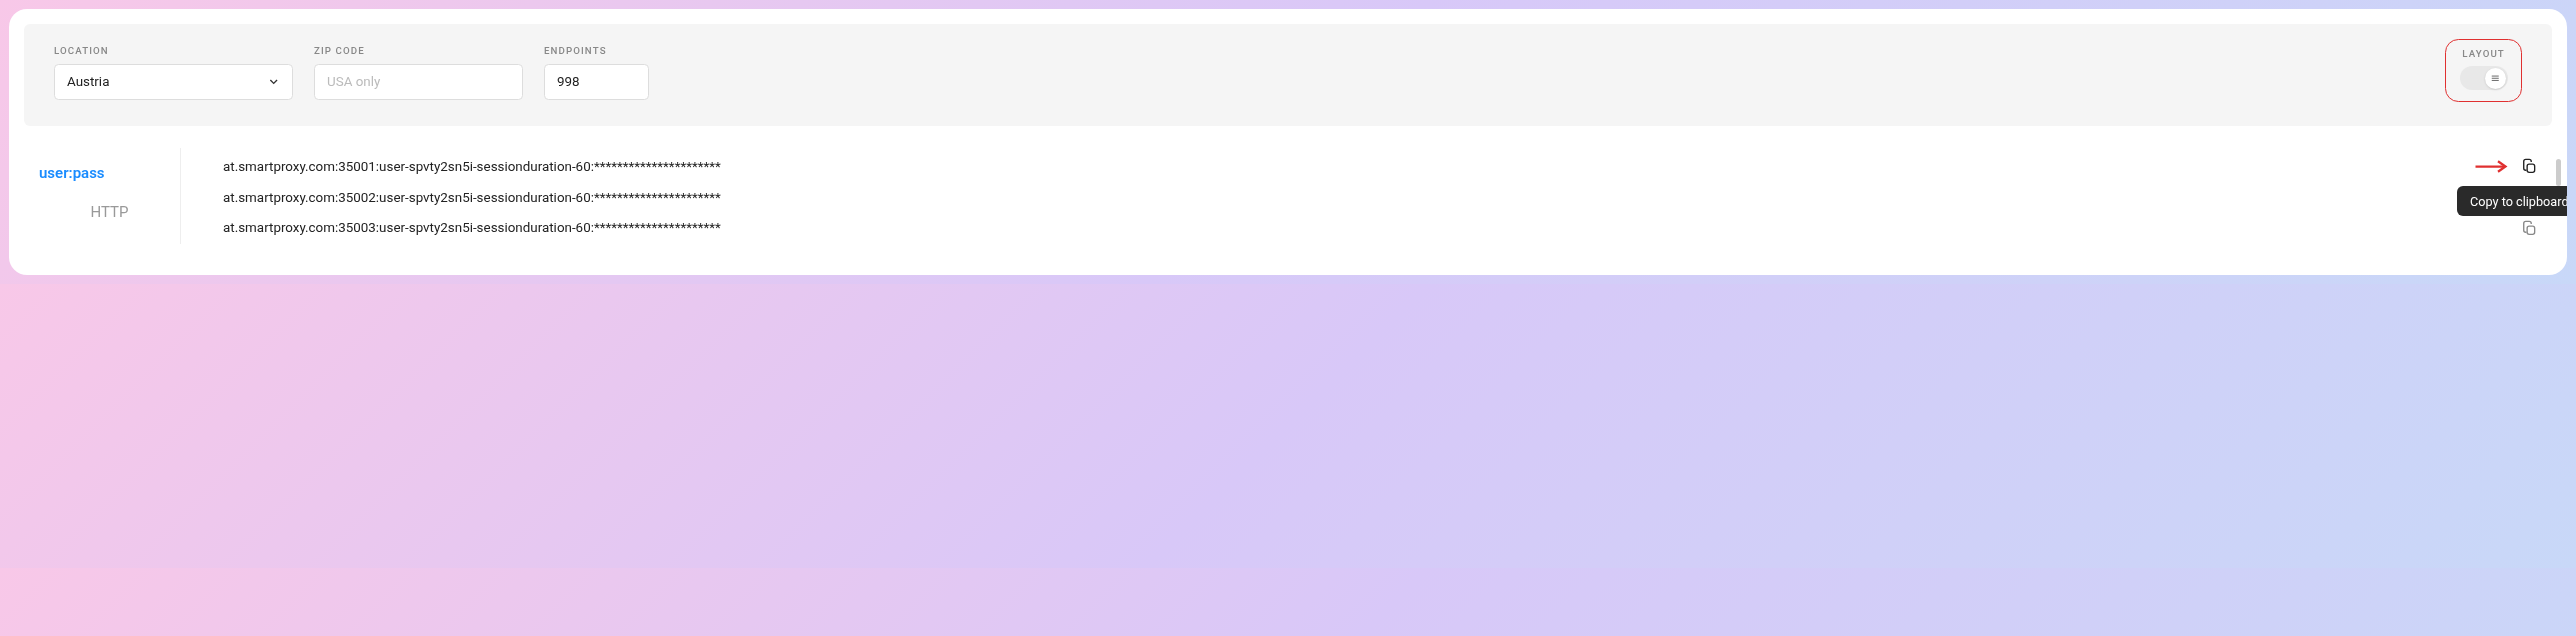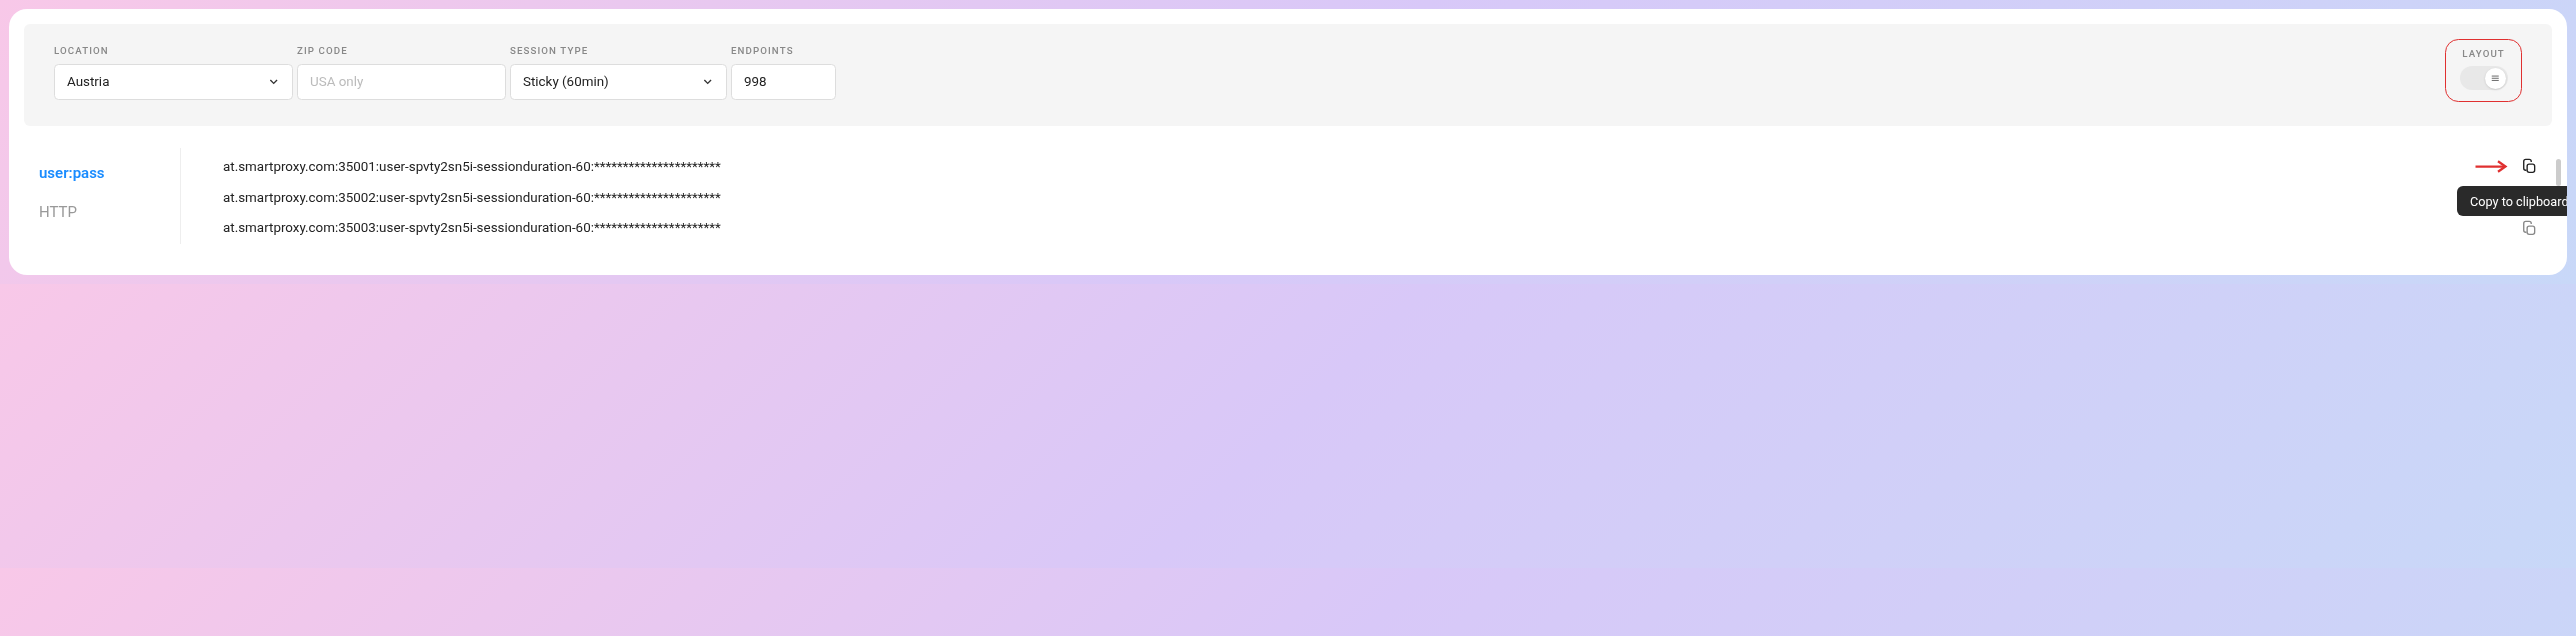--- a/index.html
+++ b/index.html
@@ -13,21 +13,21 @@
       background: #fff;
       border-radius: 18px;
       overflow: hidden;
       min-height: 266px;
     }
     .filter-bar {
       background: #f5f5f5;
       padding: 21px 30px 24px 30px;
       display: flex;
       align-items: flex-start;
-      gap: 4px;
+      gap: 21px;
       margin: 15px 15px 0 15px;
       border-radius: 6px;
     }
     .filter-group {
       display: flex;
       flex-direction: column;
       gap: 7.5px;
     }
     .filter-label {
       font-size: 9.7px;
@@ -97,21 +97,21 @@
       width: 142px;
       border-right: 0.7px solid #eee;
       padding-top: 6px;
     }
     .tab-item {
       font-size: 15px;
       padding: 10.5px 0;
       cursor: pointer;
     }
     .tab-active { color: #1a8cff; font-weight: 600; }
-    .tab-inactive { color: #999; }
+    .tab-inactive { color: #999; text-align: center; }
     .endpoint-list {
       flex: 1;
       padding-left: 34px;
       padding-top: 3px;
       text-align: right;
     }
     .endpoint-row {
       display: flex;
       align-items: center;
       justify-content: space-between;
@@ -178,29 +178,20 @@
       </div>
     </div>
 
     <div class="filter-group zip-group">
       <span class="filter-label">ZIP CODE</span>
       <div class="text-input">
         <span>USA only</span>
       </div>
     </div>
 
-    <div class="filter-group session-group">
-      <span class="filter-label">SESSION TYPE</span>
-      <div class="select-input">
-        <span>Sticky (60min)</span>
-        <svg class="chevron" width="13.4" height="13.4" viewBox="0 0 24 24" fill="none" stroke="#333" stroke-width="2.5">
-            <polyline points="6 9 12 15 18 9"></polyline>
-          </svg>
-      </div>
-    </div>
 
     <div class="filter-group endpoints-group">
       <span class="filter-label">ENDPOINTS</span>
       <div class="text-input" style="color:#222;">
         <span>998</span>
       </div>
     </div>
 
     <div class="spacer"></div>
 

